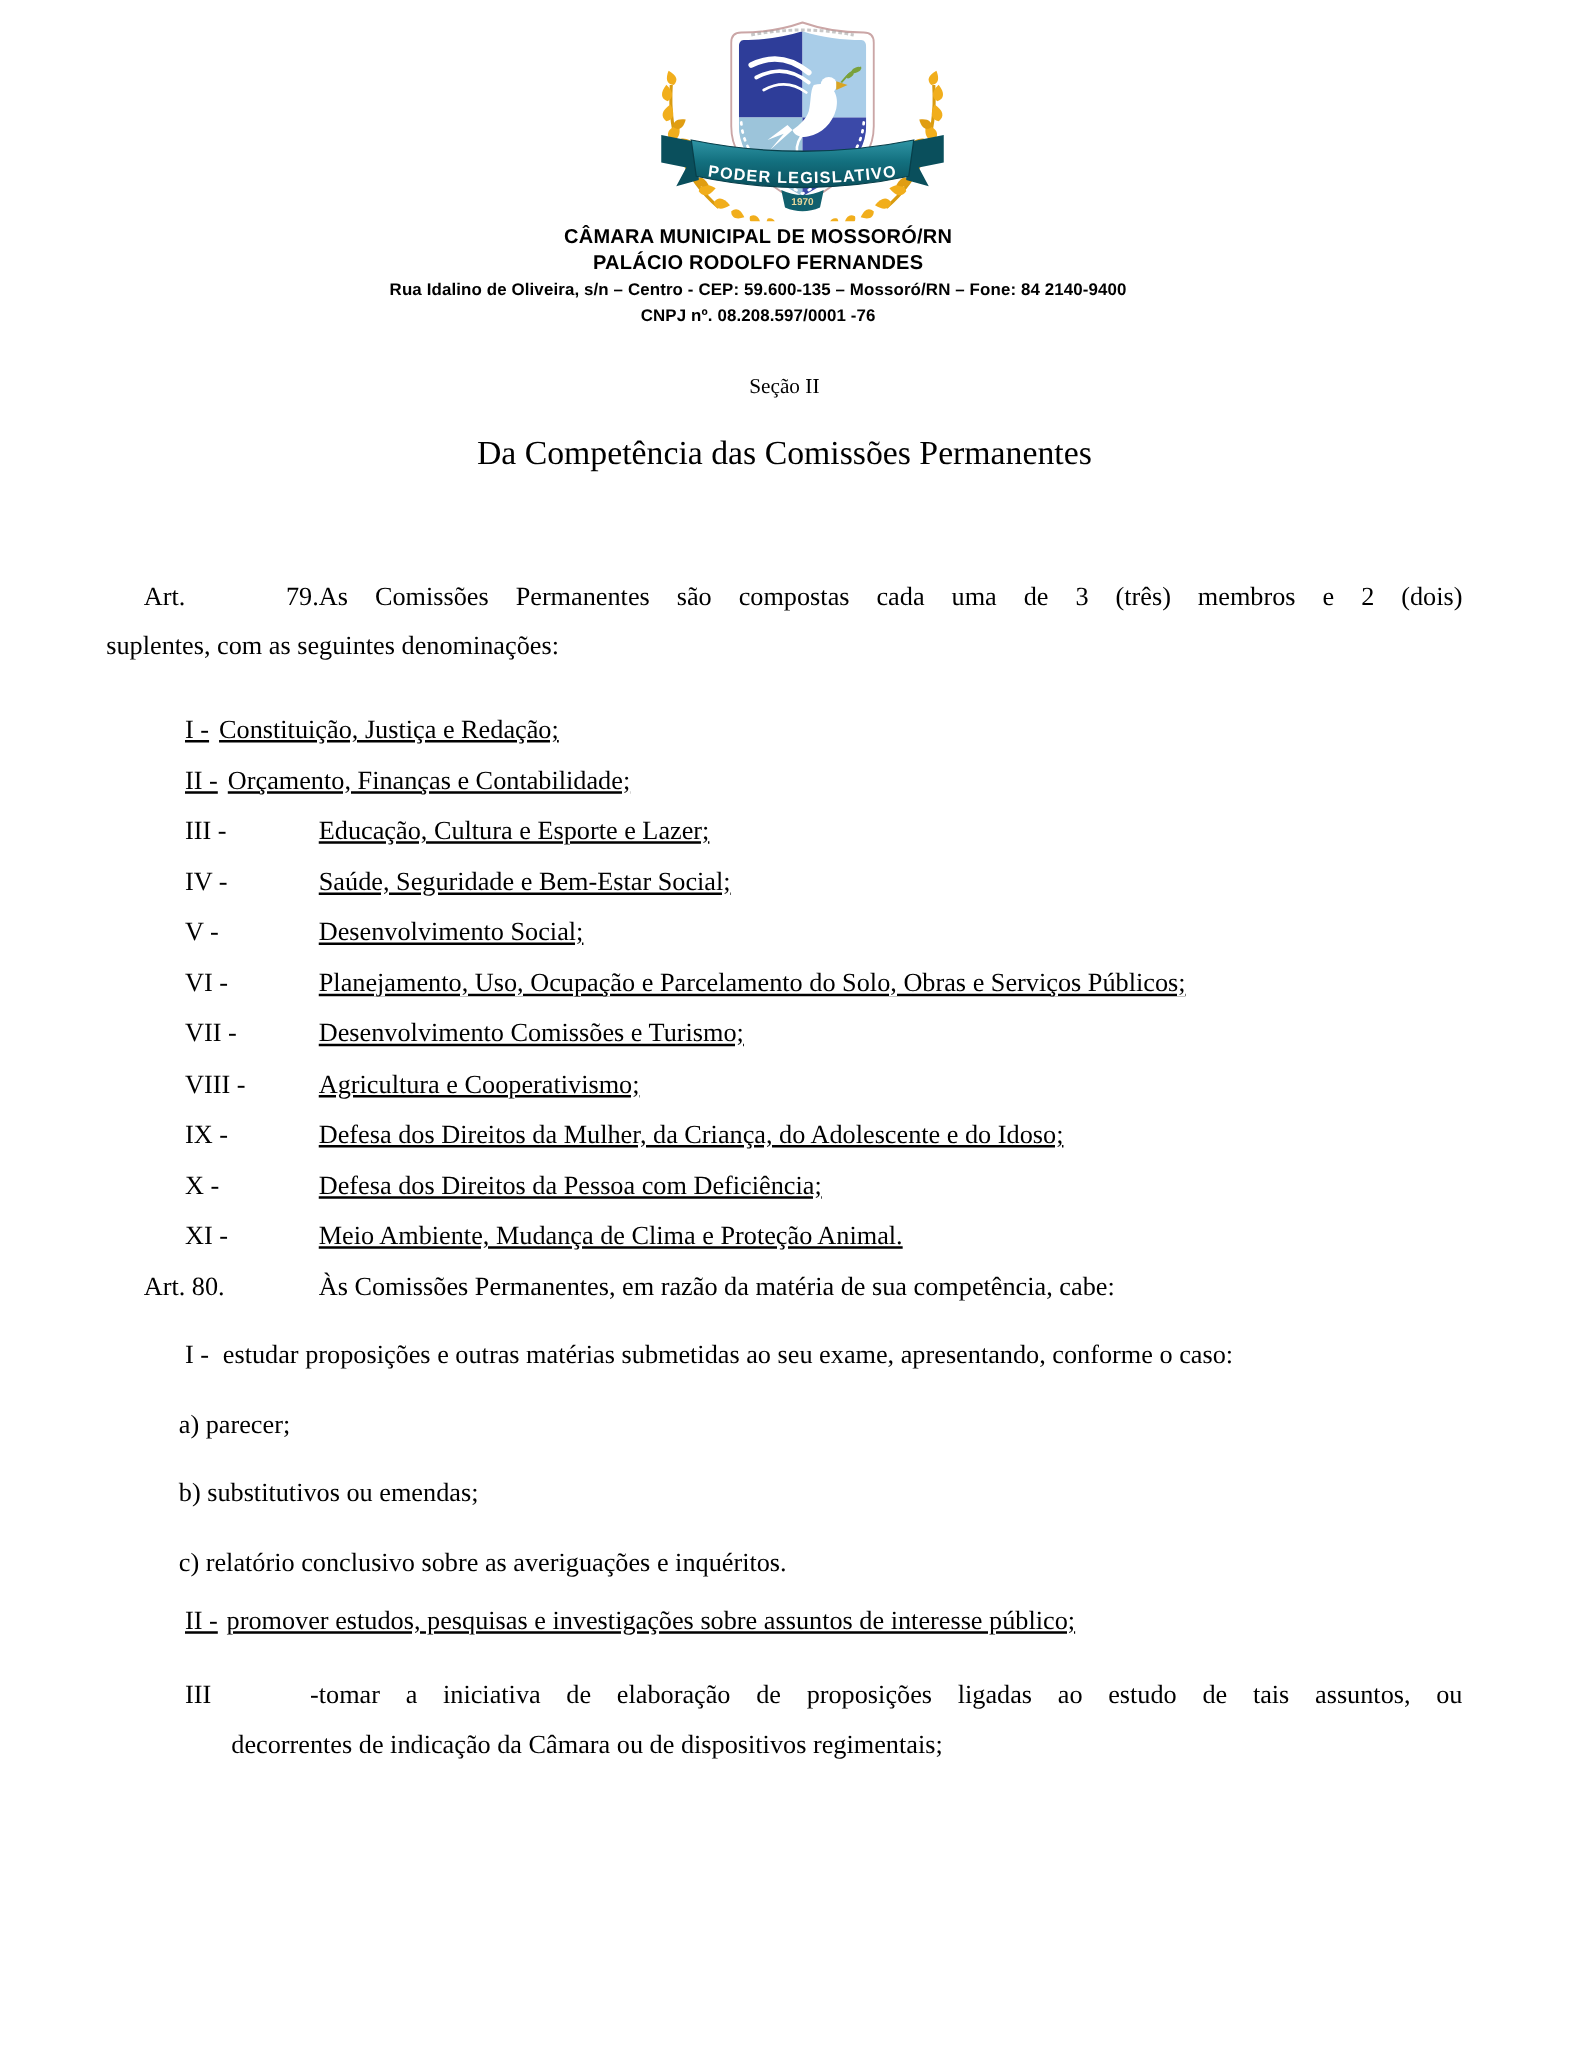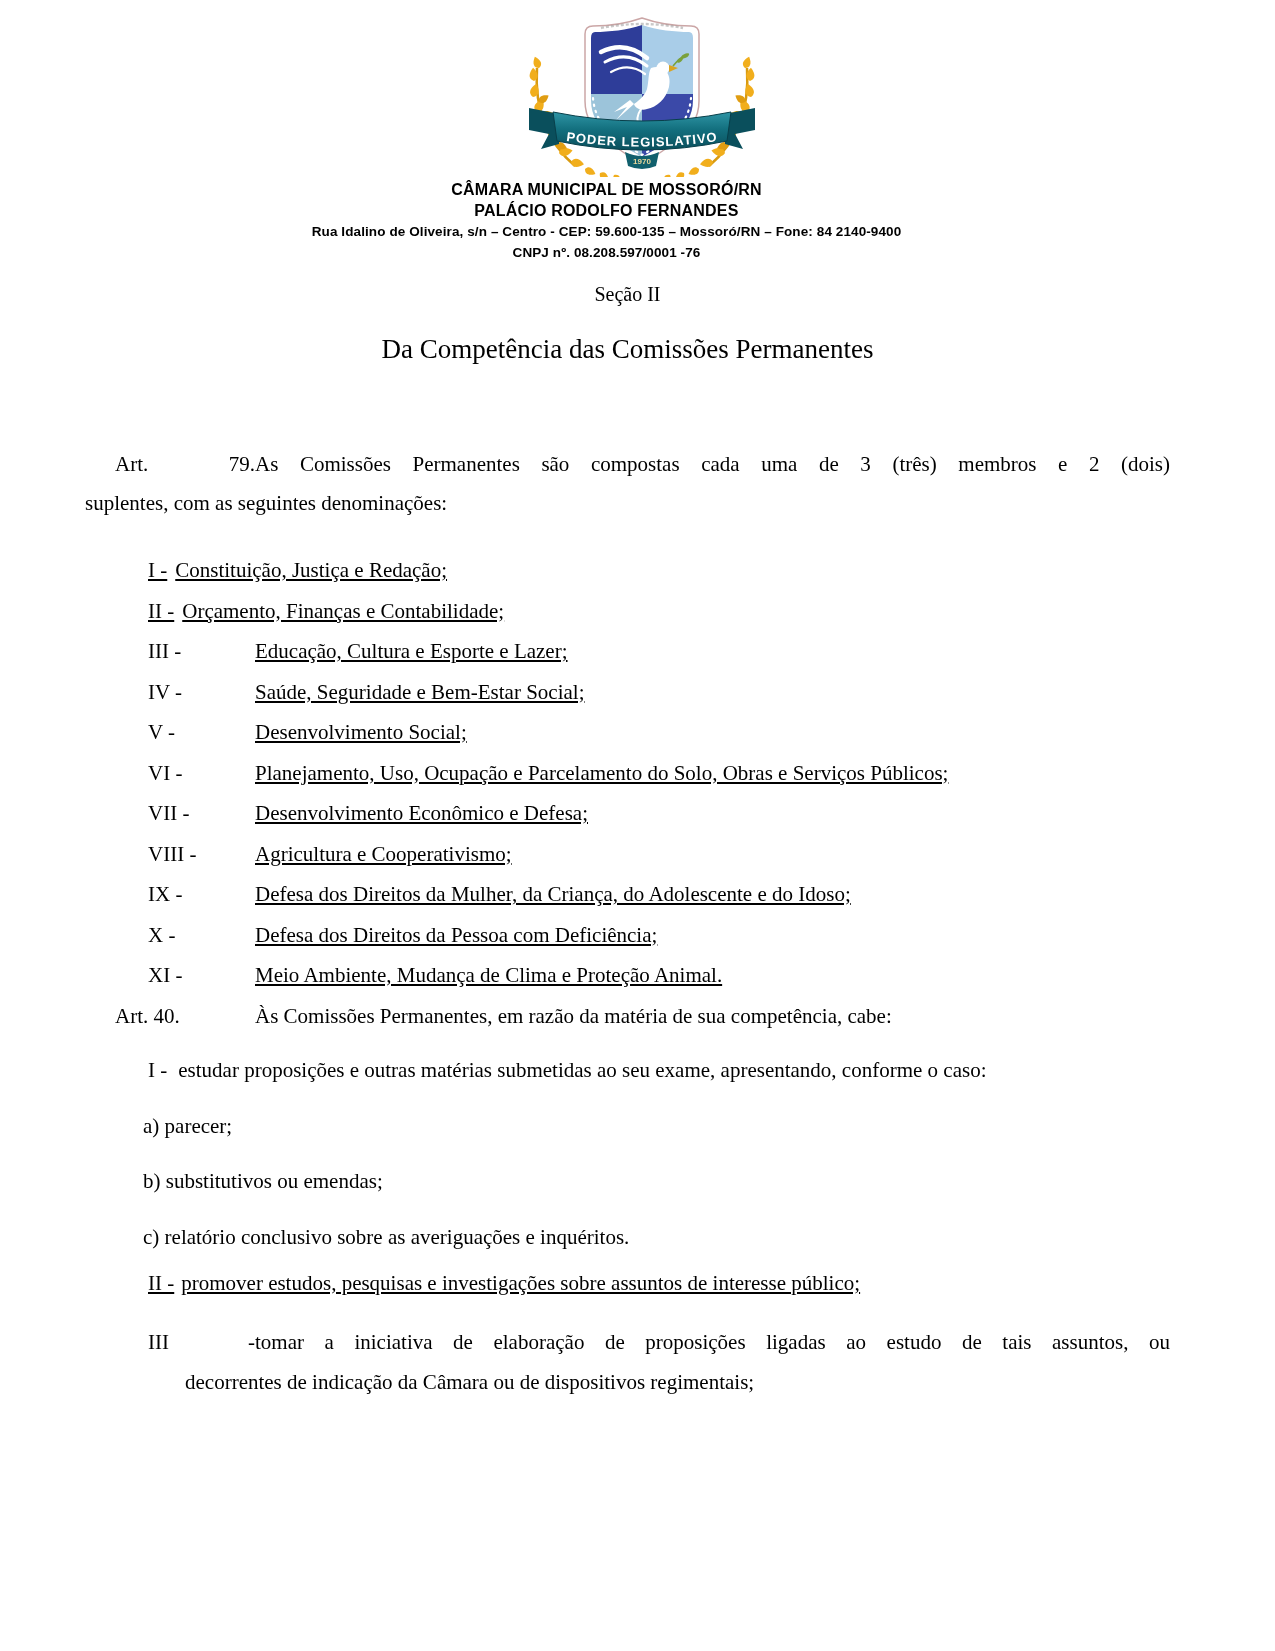--- a/index.html
+++ b/index.html
@@ -25,21 +25,21 @@
     transform: translateX(-31px);
   }
   .org-line.lg { font-size: 16px; letter-spacing: 0.2px; }
   .org-line.sm { font-size: 13.5px; letter-spacing: 0.1px; }
   
   .doc-body {
     margin-left: 85px;
     width: 1085px;
     font-size: 21px;
   }
-  .sec-no    { margin-top: 20px; text-align: center; font-size: 20px; font-weight: normal; }
+  .sec-no    { margin-top: 36px; text-align: center; font-size: 17px; font-weight: normal; }
   .sec-title { margin-top: 28px; text-align: center; font-size: 27px; font-weight: normal; }
 
   .art79 { margin-top: 80px; line-height: 39px; }
   .jline {
     text-align: justify;
     text-align-last: justify;
     -moz-text-align-last: justify;
     white-space: normal;
   }
   .art-indent { padding-left: 30px; }
@@ -176,28 +176,28 @@
       <p>suplentes, com as seguintes denominações:</p>
     </div>
 
     <div class="clist">
       <p class="row"><span class="num-plain">I -</span><span>Constituição, Justiça e Redação;</span></p>
       <p class="row"><span class="num-plain">II -</span><span>Orçamento, Finanças e Contabilidade;</span></p>
       <p class="row"><span class="num-tab">III -</span><span>Educação, Cultura e Esporte e Lazer;</span></p>
       <p class="row"><span class="num-tab">IV -</span><span>Saúde, Seguridade e Bem-Estar Social;</span></p>
       <p class="row"><span class="num-tab">V -</span><span>Desenvolvimento Social;</span></p>
       <p class="row"><span class="num-tab">VI -</span><span>Planejamento, Uso, Ocupação e Parcelamento do Solo, Obras e Serviços Públicos;</span></p>
-      <p class="row"><span class="num-tab">VII -</span><span>Desenvolvimento Econômico e Defesa;</span></p>
+      <p class="row"><span class="num-tab">VII -</span><span>Desenvolvimento Comissões e Turismo;</span></p>
       <p class="row"><span class="num-tab">VIII -</span><span>Agricultura e Cooperativismo;</span></p>
       <p class="row"><span class="num-tab">IX -</span><span>Defesa dos Direitos da Mulher, da Criança, do Adolescente e do Idoso;</span></p>
       <p class="row"><span class="num-tab">X -</span><span>Defesa dos Direitos da Pessoa com Deficiência;</span></p>
       <p class="row"><span class="num-tab">XI -</span><span>Meio Ambiente, Mudança de Clima e Proteção Animal.</span></p>
     </div>
 
-    <p class="art80-head"><span class="artlbl">Art. 40.</span><span>Às Comissões Permanentes, em razão da matéria de sua competência, cabe:</span></p>
+    <p class="art80-head"><span class="artlbl">Art. 80.</span><span>Às Comissões Permanentes, em razão da matéria de sua competência, cabe:</span></p>
 
     <p class="item-i"><span class="ilbl">I -</span><span>estudar proposições e outras matérias submetidas ao seu exame, apresentando, conforme o caso:</span></p>
 
     <p class="subitem">a) parecer;</p>
     <p class="subitem">b) substitutivos ou emendas;</p>
     <p class="subitem">c) relatório conclusivo sobre as averiguações e inquéritos.</p>
 
     <p class="item-ii"><span class="ilbl">II -</span><span>promover estudos, pesquisas e investigações sobre assuntos de interesse público;</span></p>
 
     <div>

